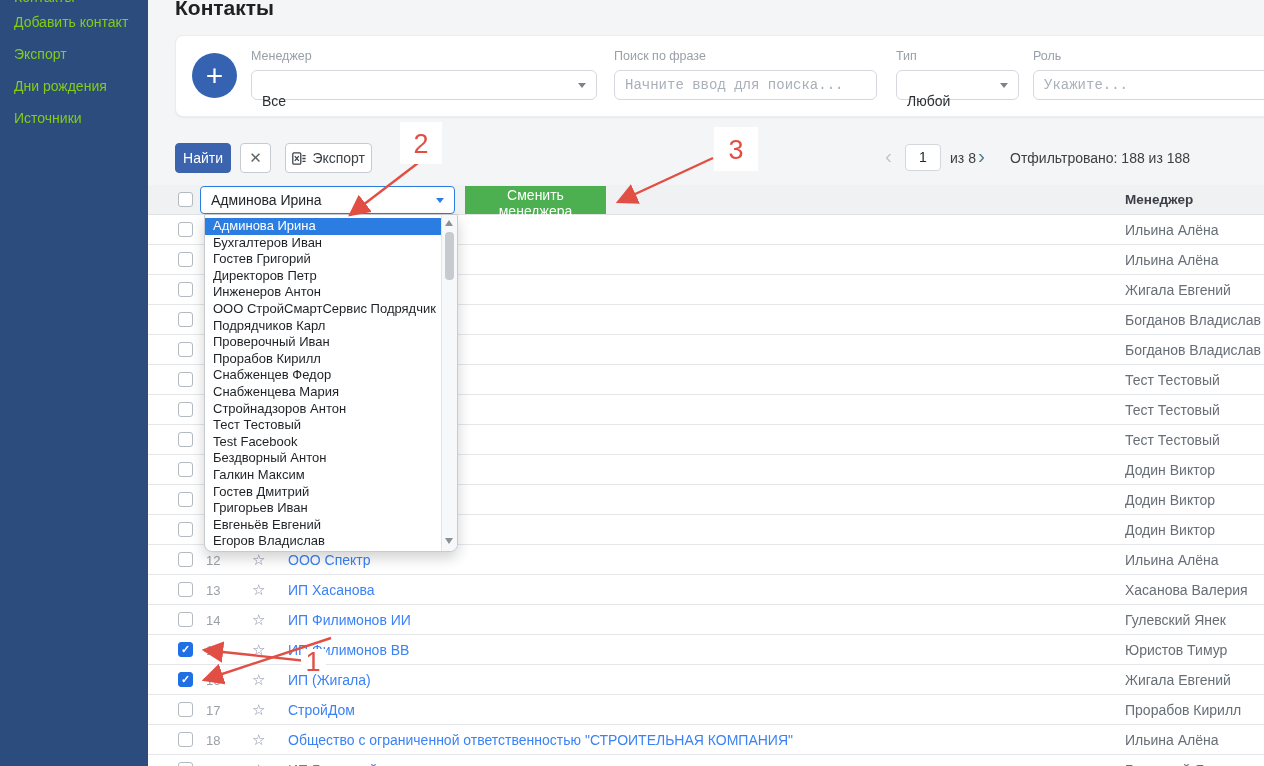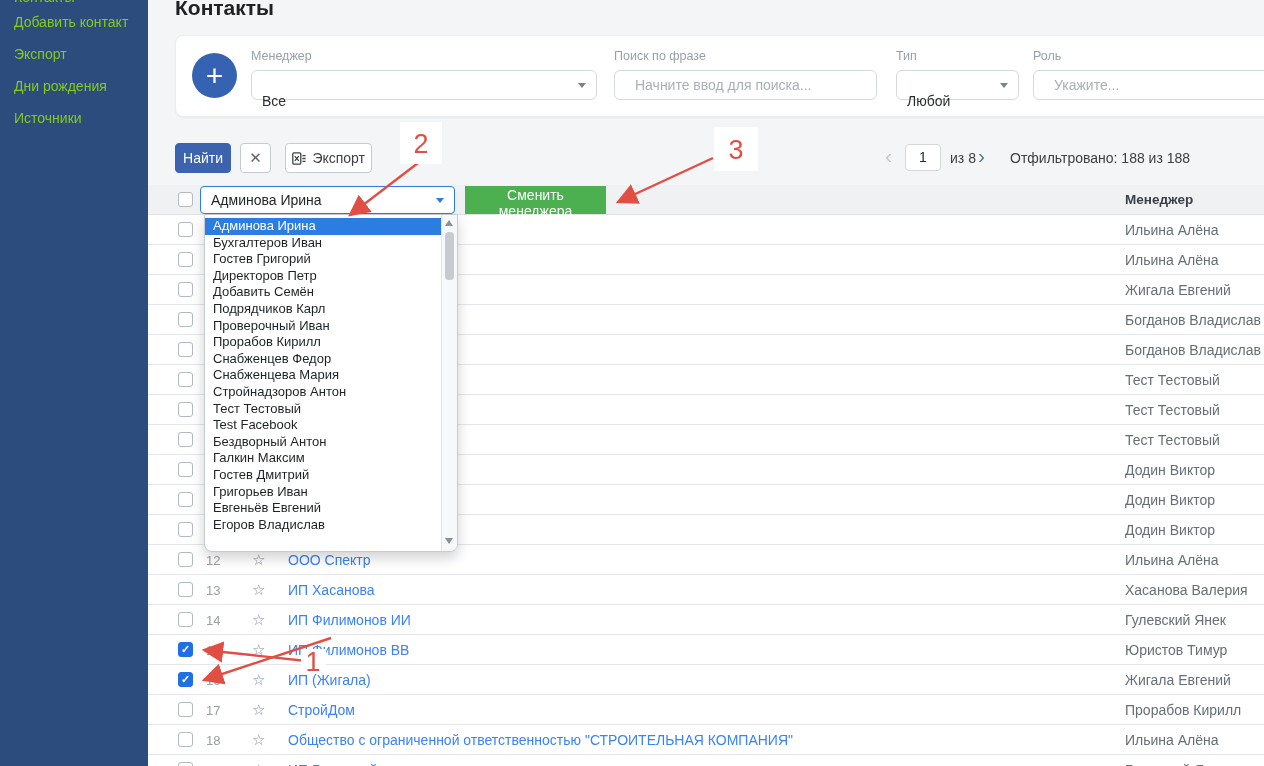--- a/index.html
+++ b/index.html
@@ -19,21 +19,21 @@
   
   .card{position:absolute;left:27px;top:35px;width:1103px;height:80px;background:#fff;border:1px solid #ecedef;
         border-radius:8px;box-shadow:0 1px 2px rgba(0,0,0,.05);}
   .add-btn{position:absolute;left:16px;top:17px;width:45px;height:45px;border-radius:50%;background:#3563b2;
            border:none;color:#fff;cursor:pointer;}
   .add-btn .plus{position:absolute;left:0;top:0;right:0;bottom:4px;font-size:30px;line-height:45px;text-align:center;font-weight:400;}
   .f{position:absolute;top:13px;}
   .f label{display:block;font-size:12.5px;color:#99a0a8;margin-bottom:7px;}
   .f .ctrl{position:relative;box-sizing:border-box;height:30px;border:1px solid #d5d9de;border-radius:6px;background:#fff;
            font-size:14px;color:#2b2f33;line-height:28px;padding:16px 24px 0 10px;white-space:nowrap;cursor:pointer;}
-  .f input.ctrl{width:100%;padding:0 20px;cursor:text;}
+  .f input.ctrl{width:100%;padding:0 10px;cursor:text;font-family:Liberation Mono, monospace;}
   .f input::placeholder{color:#a9b0b8;}
   .caret{position:absolute;right:10px;top:12px;width:0;height:0;border-left:4.5px solid transparent;
          border-right:4.5px solid transparent;border-top:5px solid #7c838b;}
   .f-manager{left:75px;width:346px;}
   .f-search{left:438px;width:263px;}
   .f-type{left:720px;width:123px;}
   .f-role{left:857px;width:246px;}
 
   
   .btn{position:absolute;top:143px;height:30px;border-radius:4px;font-size:14px;cursor:pointer;
@@ -322,21 +322,22 @@
       <i class="caret"></i>
     </div>
     <button class="change-btn">Сменить менеджера</button>
 
     <div class="dd">
       <div class="dd-list" id="dd-list">
           <div class="dd-item selected">Админова Ирина</div>
           <div class="dd-item">Бухгалтеров Иван</div>
           <div class="dd-item">Гостев Григорий</div>
           <div class="dd-item">Директоров Петр</div>
-          <div class="dd-item">Добавить Семён</div>
+          <div class="dd-item">Инженеров Антон</div>
+          <div class="dd-item">ООО СтройСмартСервис Подрядчик</div>
           <div class="dd-item">Подрядчиков Карл</div>
           <div class="dd-item">Проверочный Иван</div>
           <div class="dd-item">Прорабов Кирилл</div>
           <div class="dd-item">Снабженцев Федор</div>
           <div class="dd-item">Снабженцева Мария</div>
           <div class="dd-item">Стройнадзоров Антон</div>
           <div class="dd-item">Тест Тестовый</div>
           <div class="dd-item">Test Facebook</div>
           <div class="dd-item">Бездворный Антон</div>
           <div class="dd-item">Галкин Максим</div>

